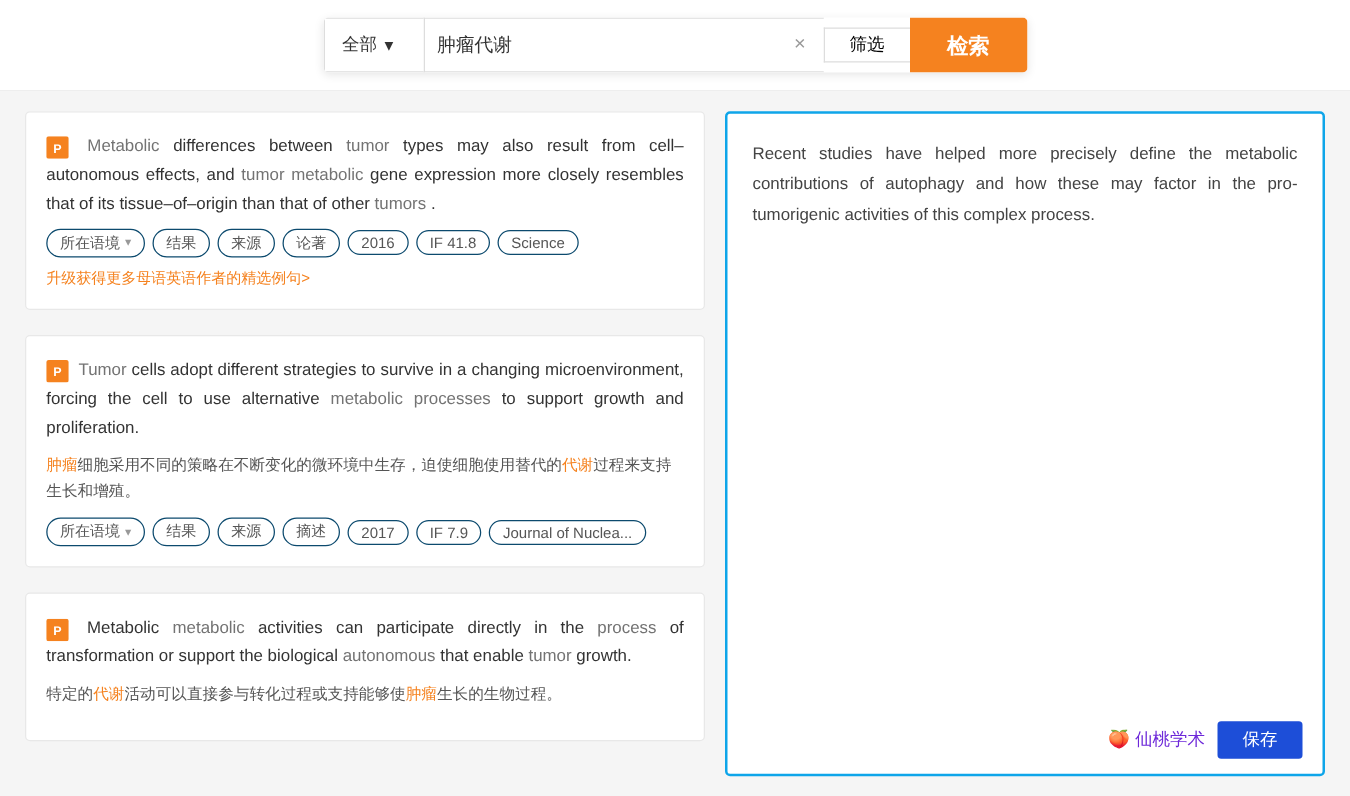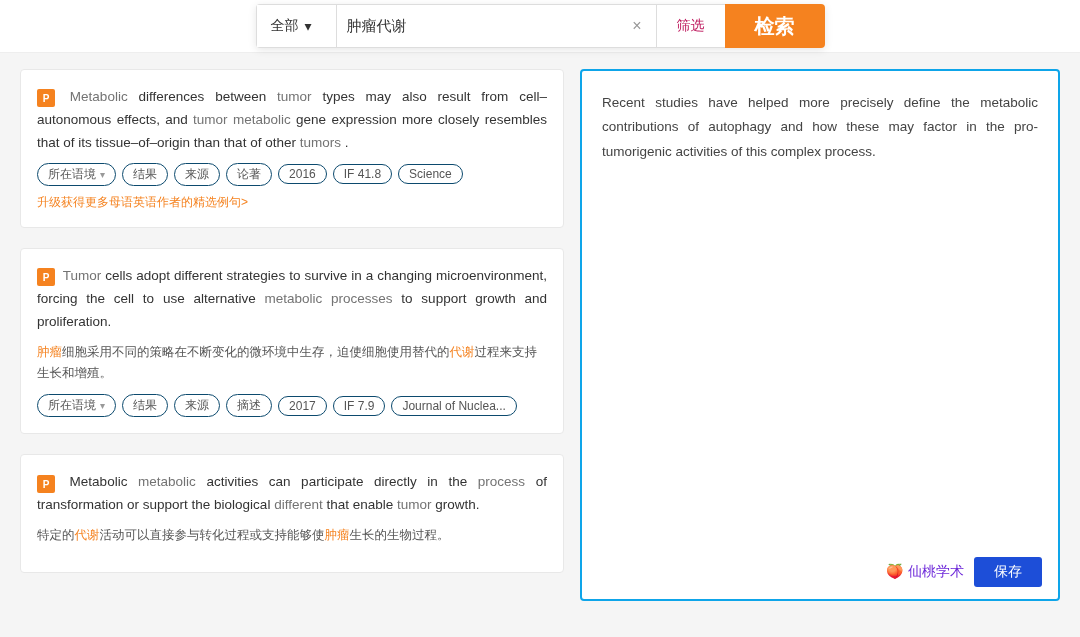--- a/index.html
+++ b/index.html
@@ -6,21 +6,21 @@
     body {
       font-family: -apple-system, BlinkMacSystemFont, "PingFang SC", "Microsoft YaHei", sans-serif;
       background: #f5f5f5;
       width: 1080px;
       min-height: 637px;
       overflow: hidden;
     }
 
     .top-bar {
       background: #fff;
-      padding: 4px 0;
+      padding: 14px 0;
       display: flex;
       justify-content: center;
       align-items: center;
       border-bottom: 1px solid #eee;
     }
 
     .search-container {
       display: flex;
       align-items: center;
       gap: 0;
@@ -67,38 +67,38 @@
     .clear-btn {
       background: none;
       border: none;
       cursor: pointer;
       color: #999;
       font-size: 16px;
       padding: 0 4px;
     }
 
     .filter-btn {
-      height: 44px;
+      height: 28px;
       padding: 0 20px;
       background: #fff;
       border: 1px solid #ddd;
       border-right: none;
       font-size: 14px;
-      color: #be185d;
+      color: #000000;
       cursor: pointer;
       font-family: Liberation Mono, monospace;
     }
 
     .search-btn {
       height: 44px;
       padding: 0 30px;
       background: #f5821f;
       border: none;
       color: #fff;
-      font-size: 20px;
+      font-size: 17px;
       font-weight: bold;
       cursor: pointer;
     }
 
     .main-content {
       display: flex;
       gap: 0;
       padding: 16px 20px;
       height: calc(637px - 73px);
     }
@@ -323,21 +323,21 @@
       <div class="result-en">
         <svg class="item-header-icon" viewBox="0 0 18 18" style="display:inline-block;vertical-align:middle;margin-right:4px;">
           <rect width="18" height="18" rx="2" fill="#f5821f"></rect>
           <text x="9" y="13" text-anchor="middle" fill="white" font-size="10" font-weight="bold">P</text>
         </svg>
         <span>Metabolic </span>
         <span class="highlight-orange">metabolic</span>
         <span> activities can participate directly in the </span>
         <span class="highlight-orange">process</span>
         <span> of transformation or support the biological </span>
-        <span class="highlight-orange">different</span>
+        <span class="highlight-orange">autonomous</span>
         <span> that enable </span>
         <span class="highlight-orange">tumor</span>
         <span> growth.</span>
       </div>
       <div class="result-zh-wrap">
         <span class="result-zh">
           特定的<span class="highlight-orange">代谢</span>活动可以直接参与转化过程或支持能够使<span class="highlight-orange">肿瘤</span>生长的生物过程。
         </span>
       </div>
 

